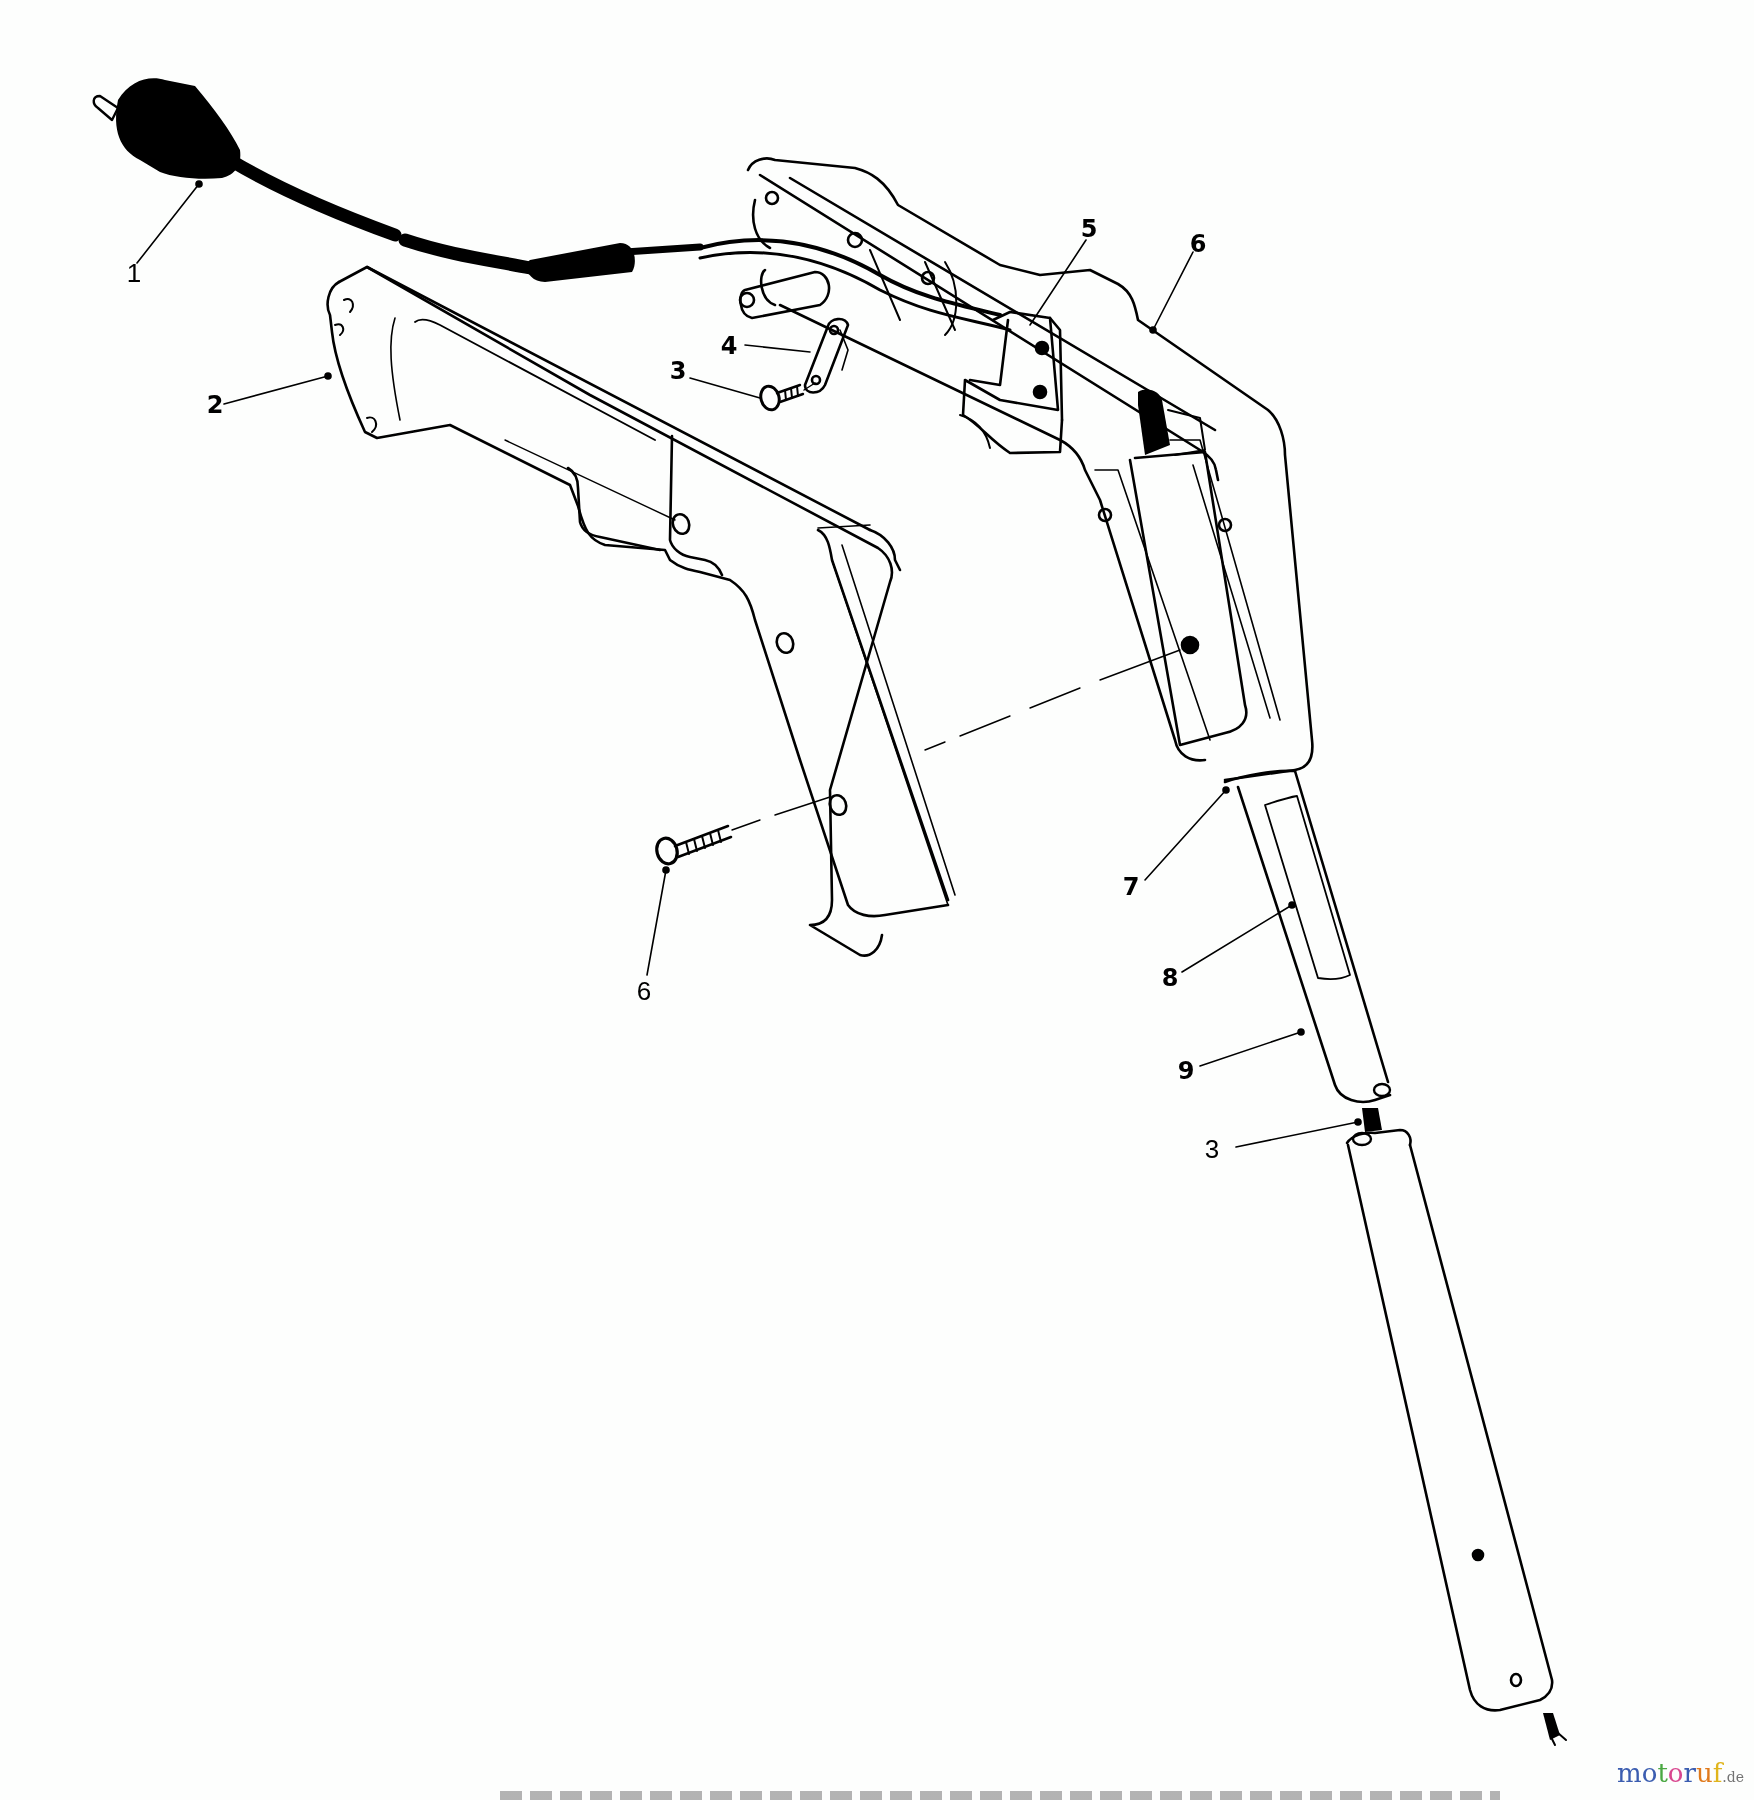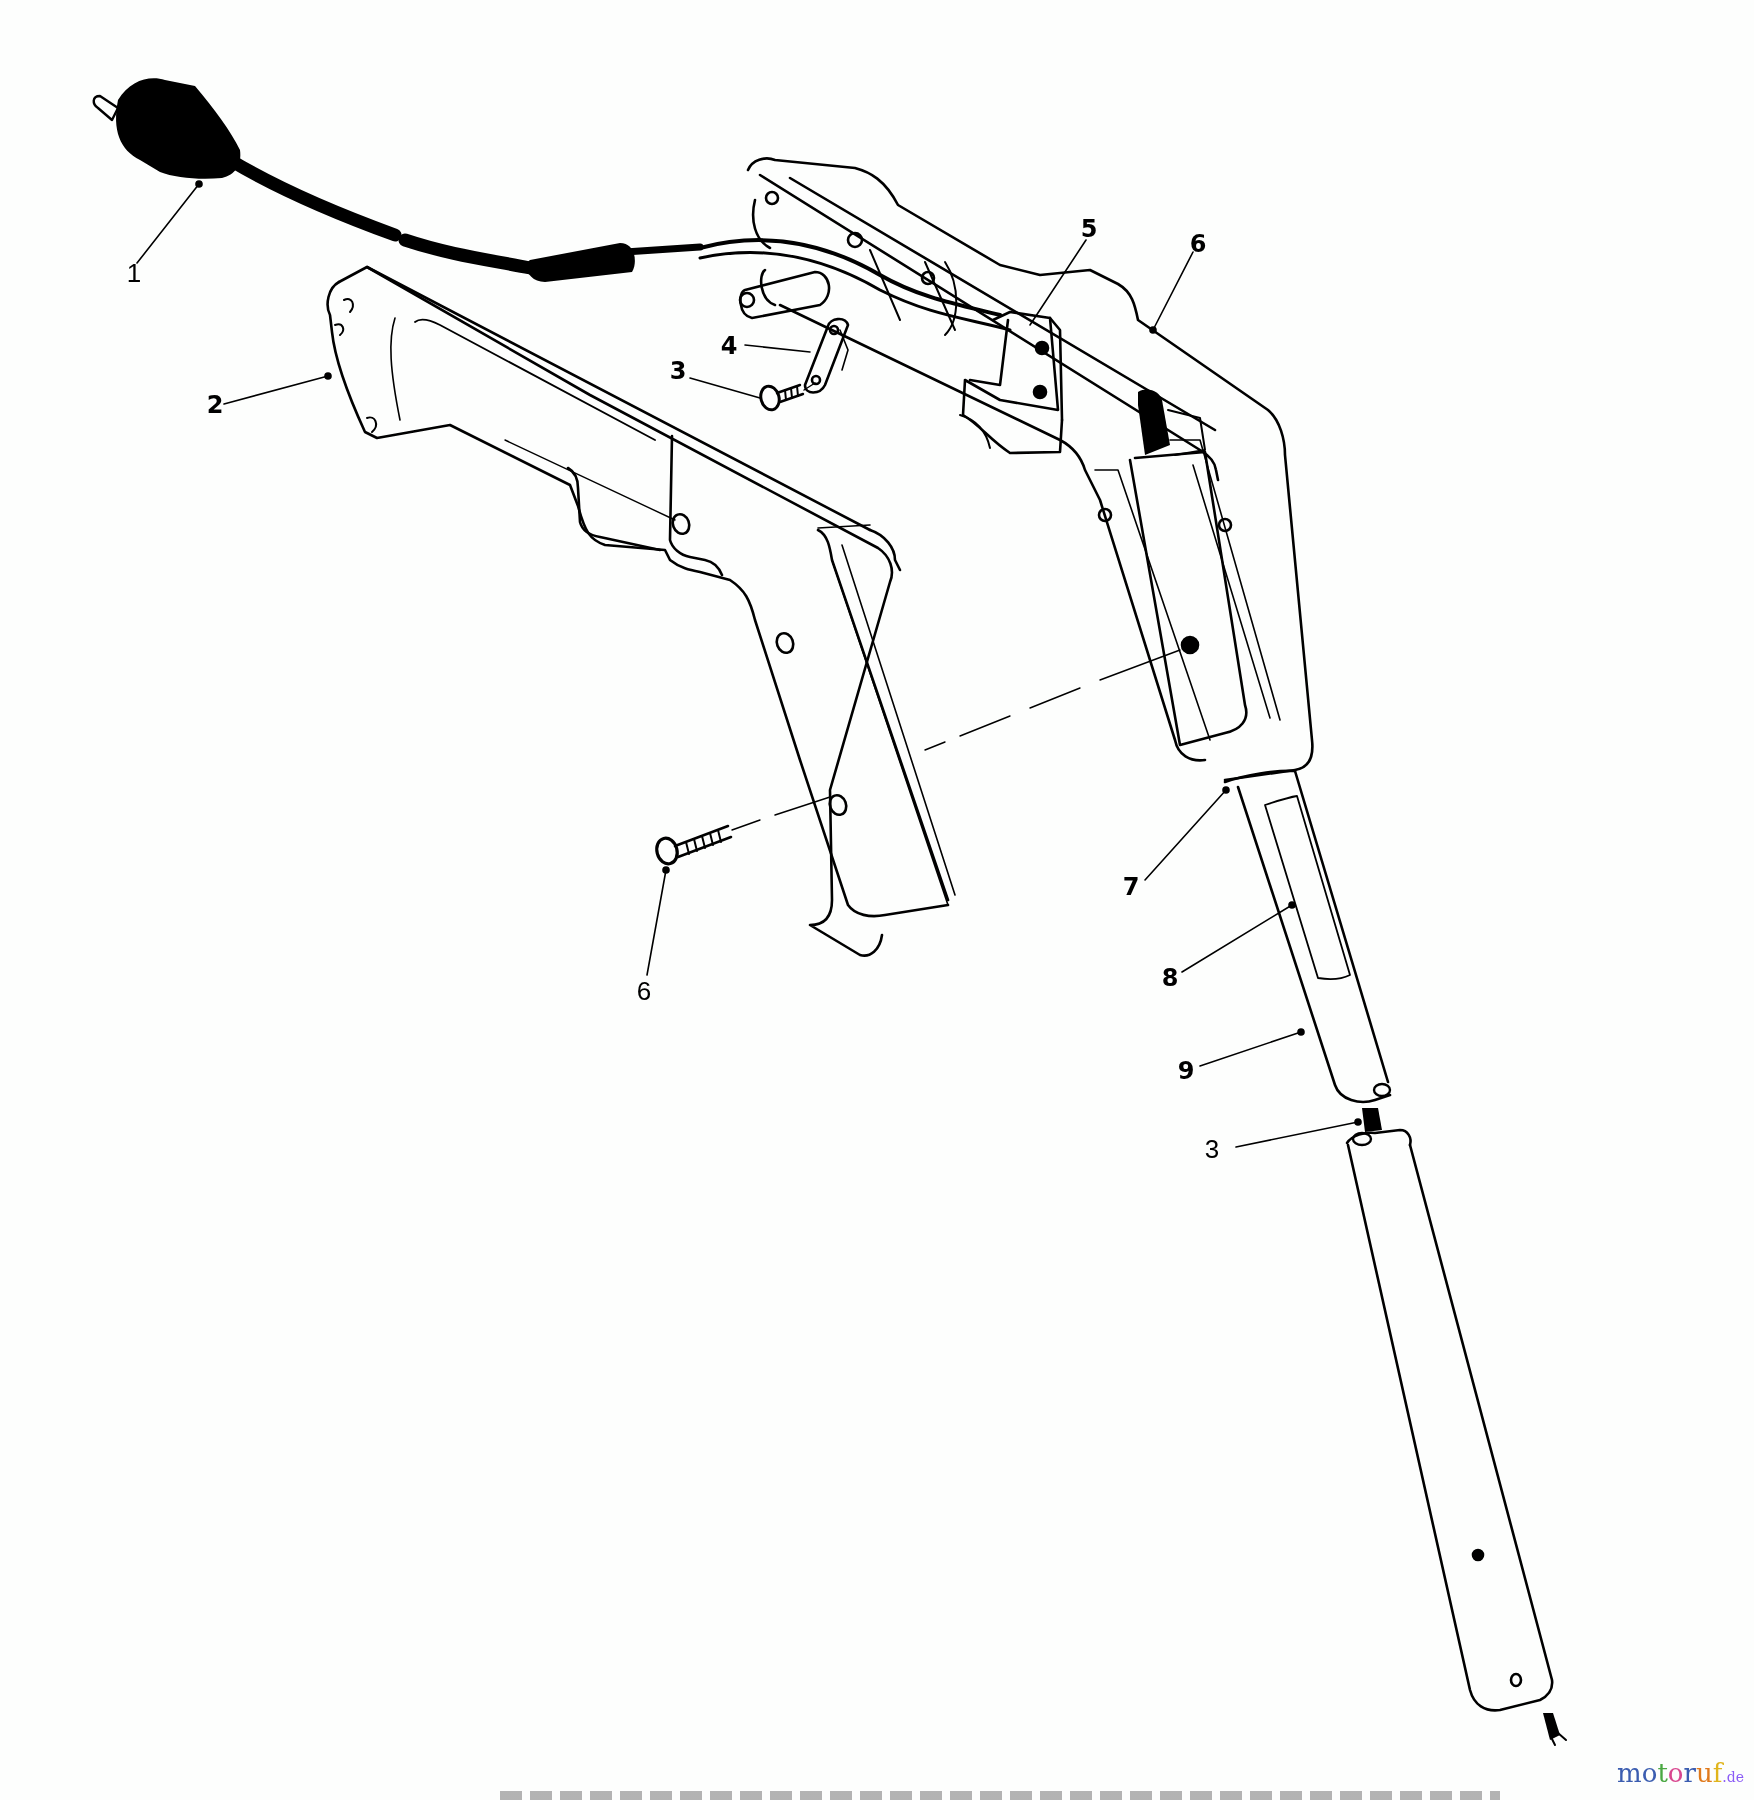--- a/index.html
+++ b/index.html
@@ -4,21 +4,21 @@
   <style>
     html, body { margin: 0; padding: 0; background: #fdfefd; }
     body { width: 1754px; height: 1800px; position: relative; overflow: hidden;
            font-family: "Liberation Sans", sans-serif; }
     #diagram { position: absolute; left: 0; top: 0; width: 1754px; height: 1800px; }
     .callout { position: absolute; font-family: "DejaVu Sans", sans-serif; font-weight: bold;
                font-size: 24px; color: #000; line-height: 1; transform: translate(-50%, -50%); }
     .callout.thin { font-weight: normal; font-family: "Liberation Sans", sans-serif; font-size: 26px; letter-spacing: 2px; }
     .watermark { position: absolute; right: 10px; top: 1773px; font-family: "DejaVu Serif", serif;
                  font-size: 26px; line-height: 1; transform: translateY(-50%); }
-    .watermark .tld { font-size: 14px; color: #8b5cf6; }
+    .watermark .tld { font-size: 14px; color: #737373; }
     .cutoff { position: absolute; left: 500px; top: 1791px; height: 9px; width: 1000px;
               background: repeating-linear-gradient(90deg, #9a9a9a 0 22px, transparent 22px 30px); opacity: 0.75; }
   </style>
 </head>
 <body>
 
 <svg id="diagram" viewBox="0 0 1754 1800" xmlns="http://www.w3.org/2000/svg" fill="none" stroke="#000" stroke-width="2.6" stroke-linecap="round" stroke-linejoin="round">
 
   <g>
 

